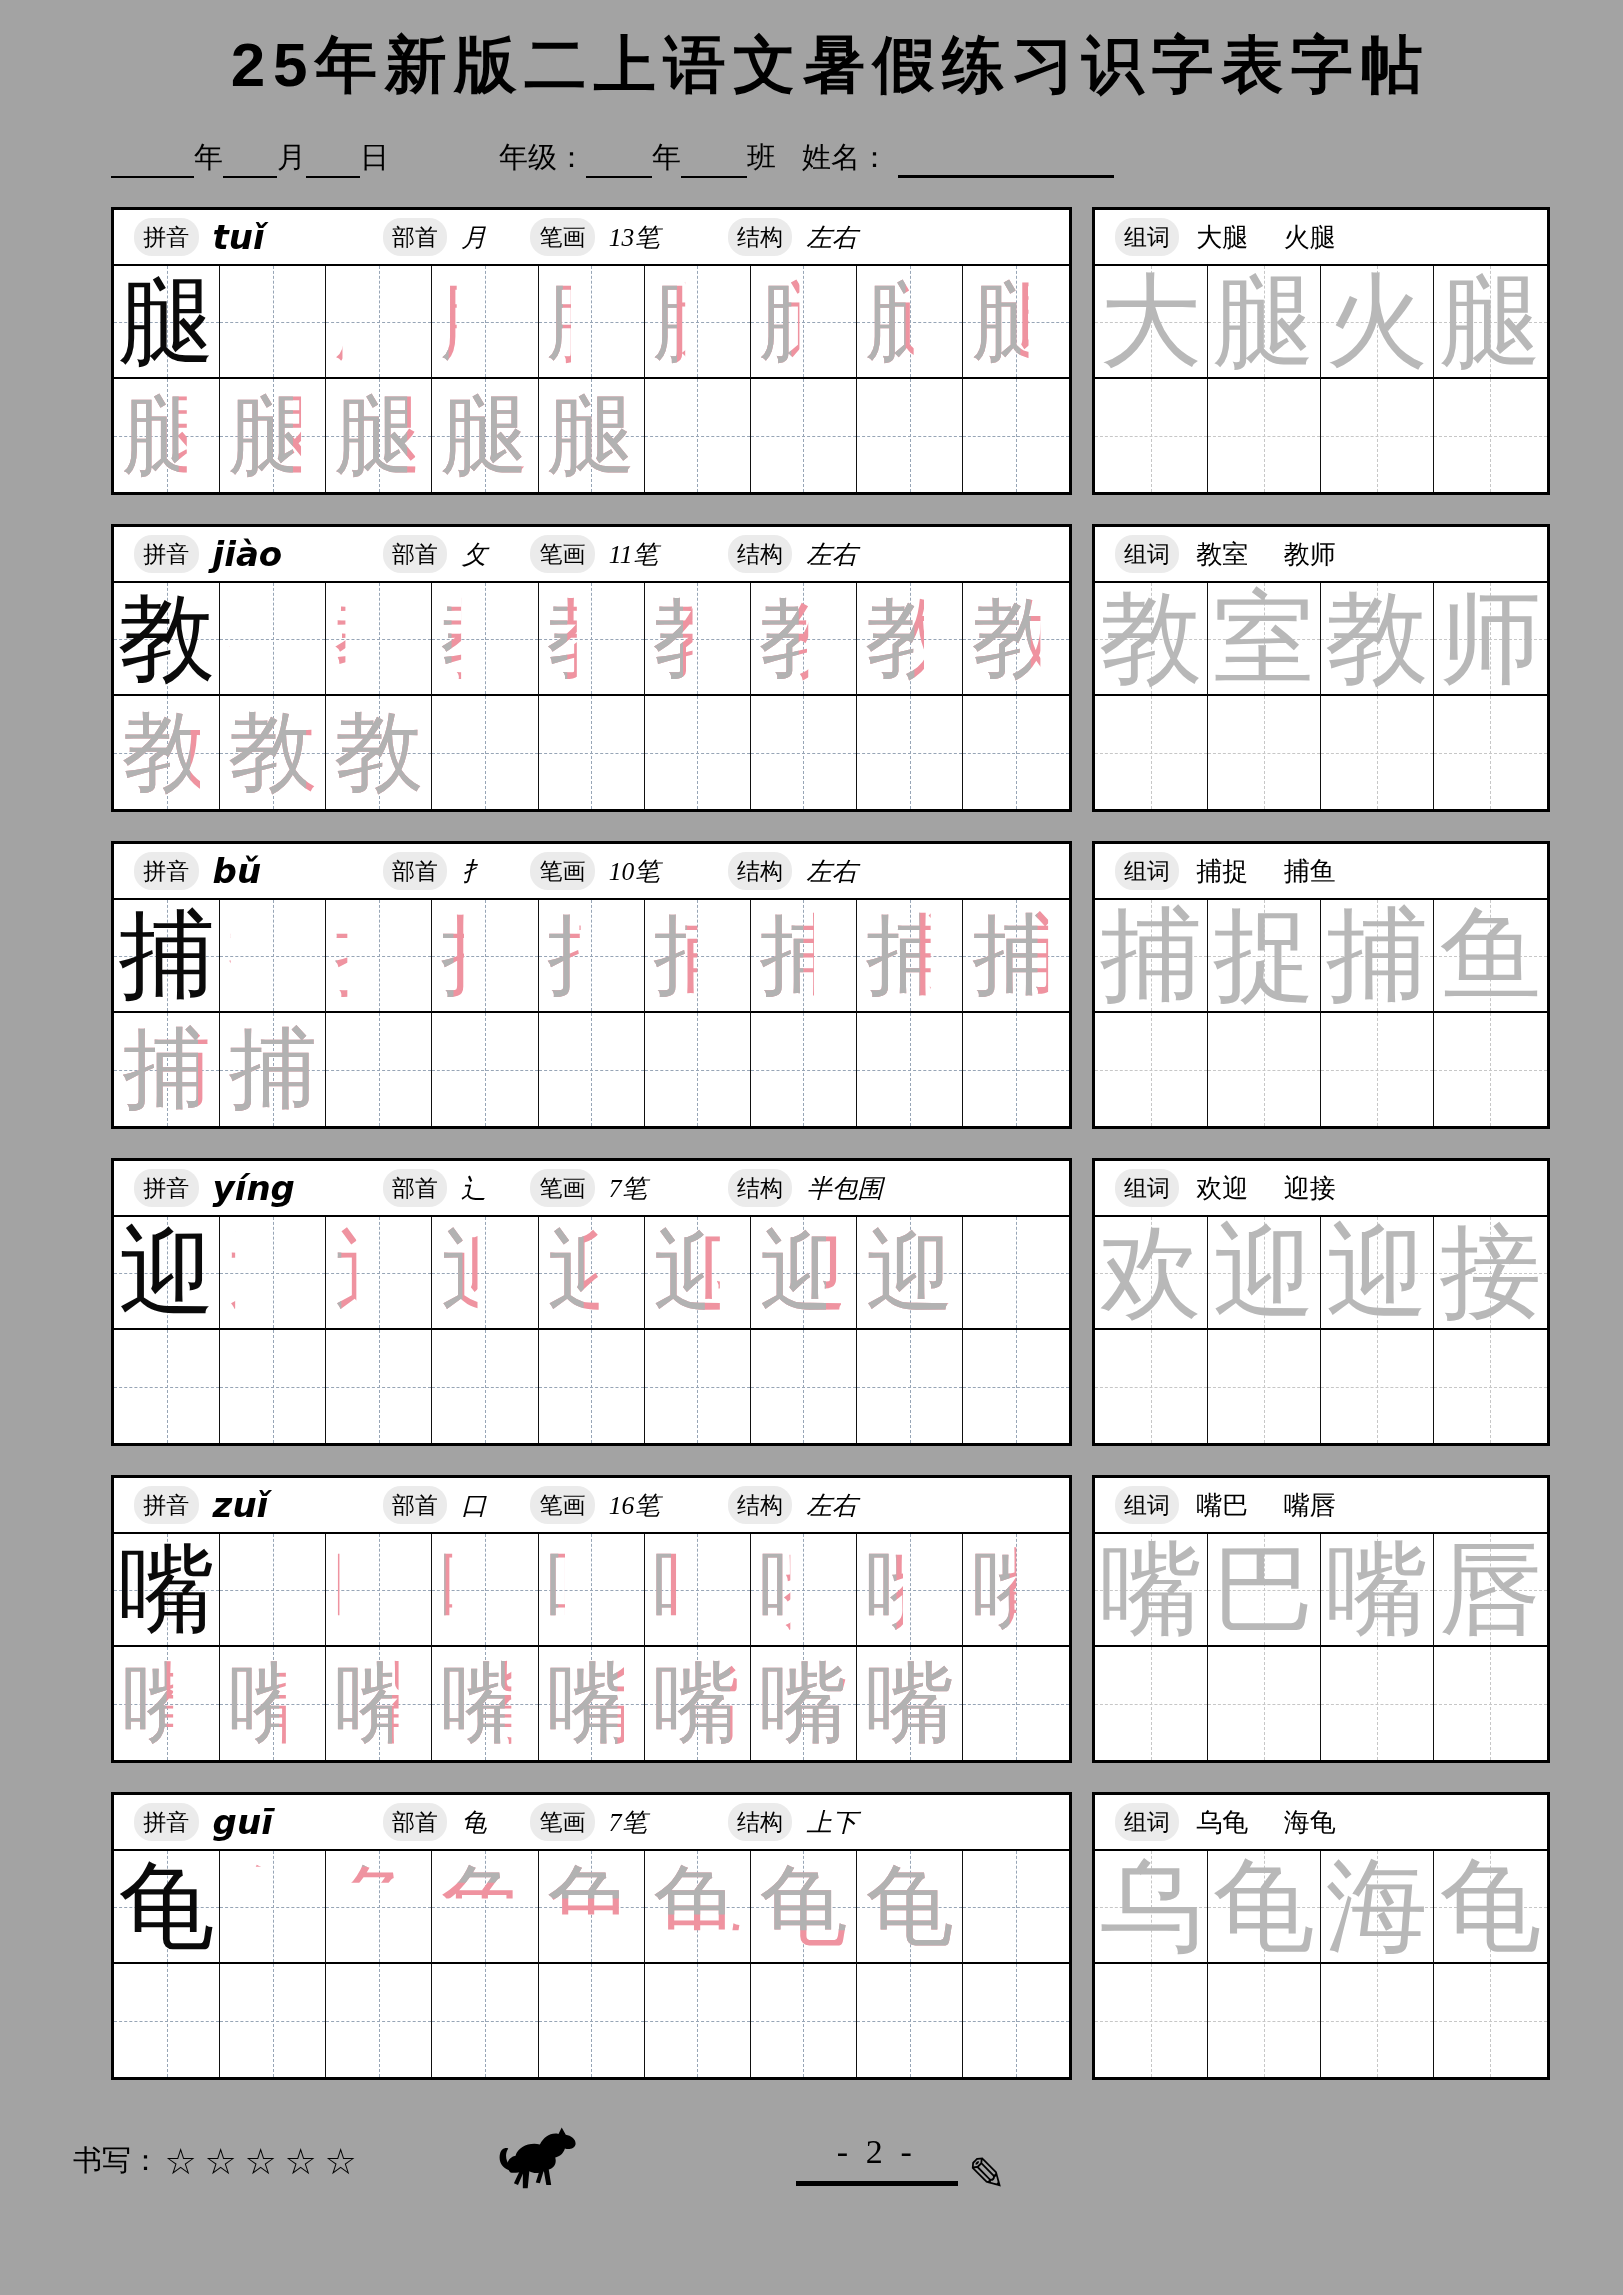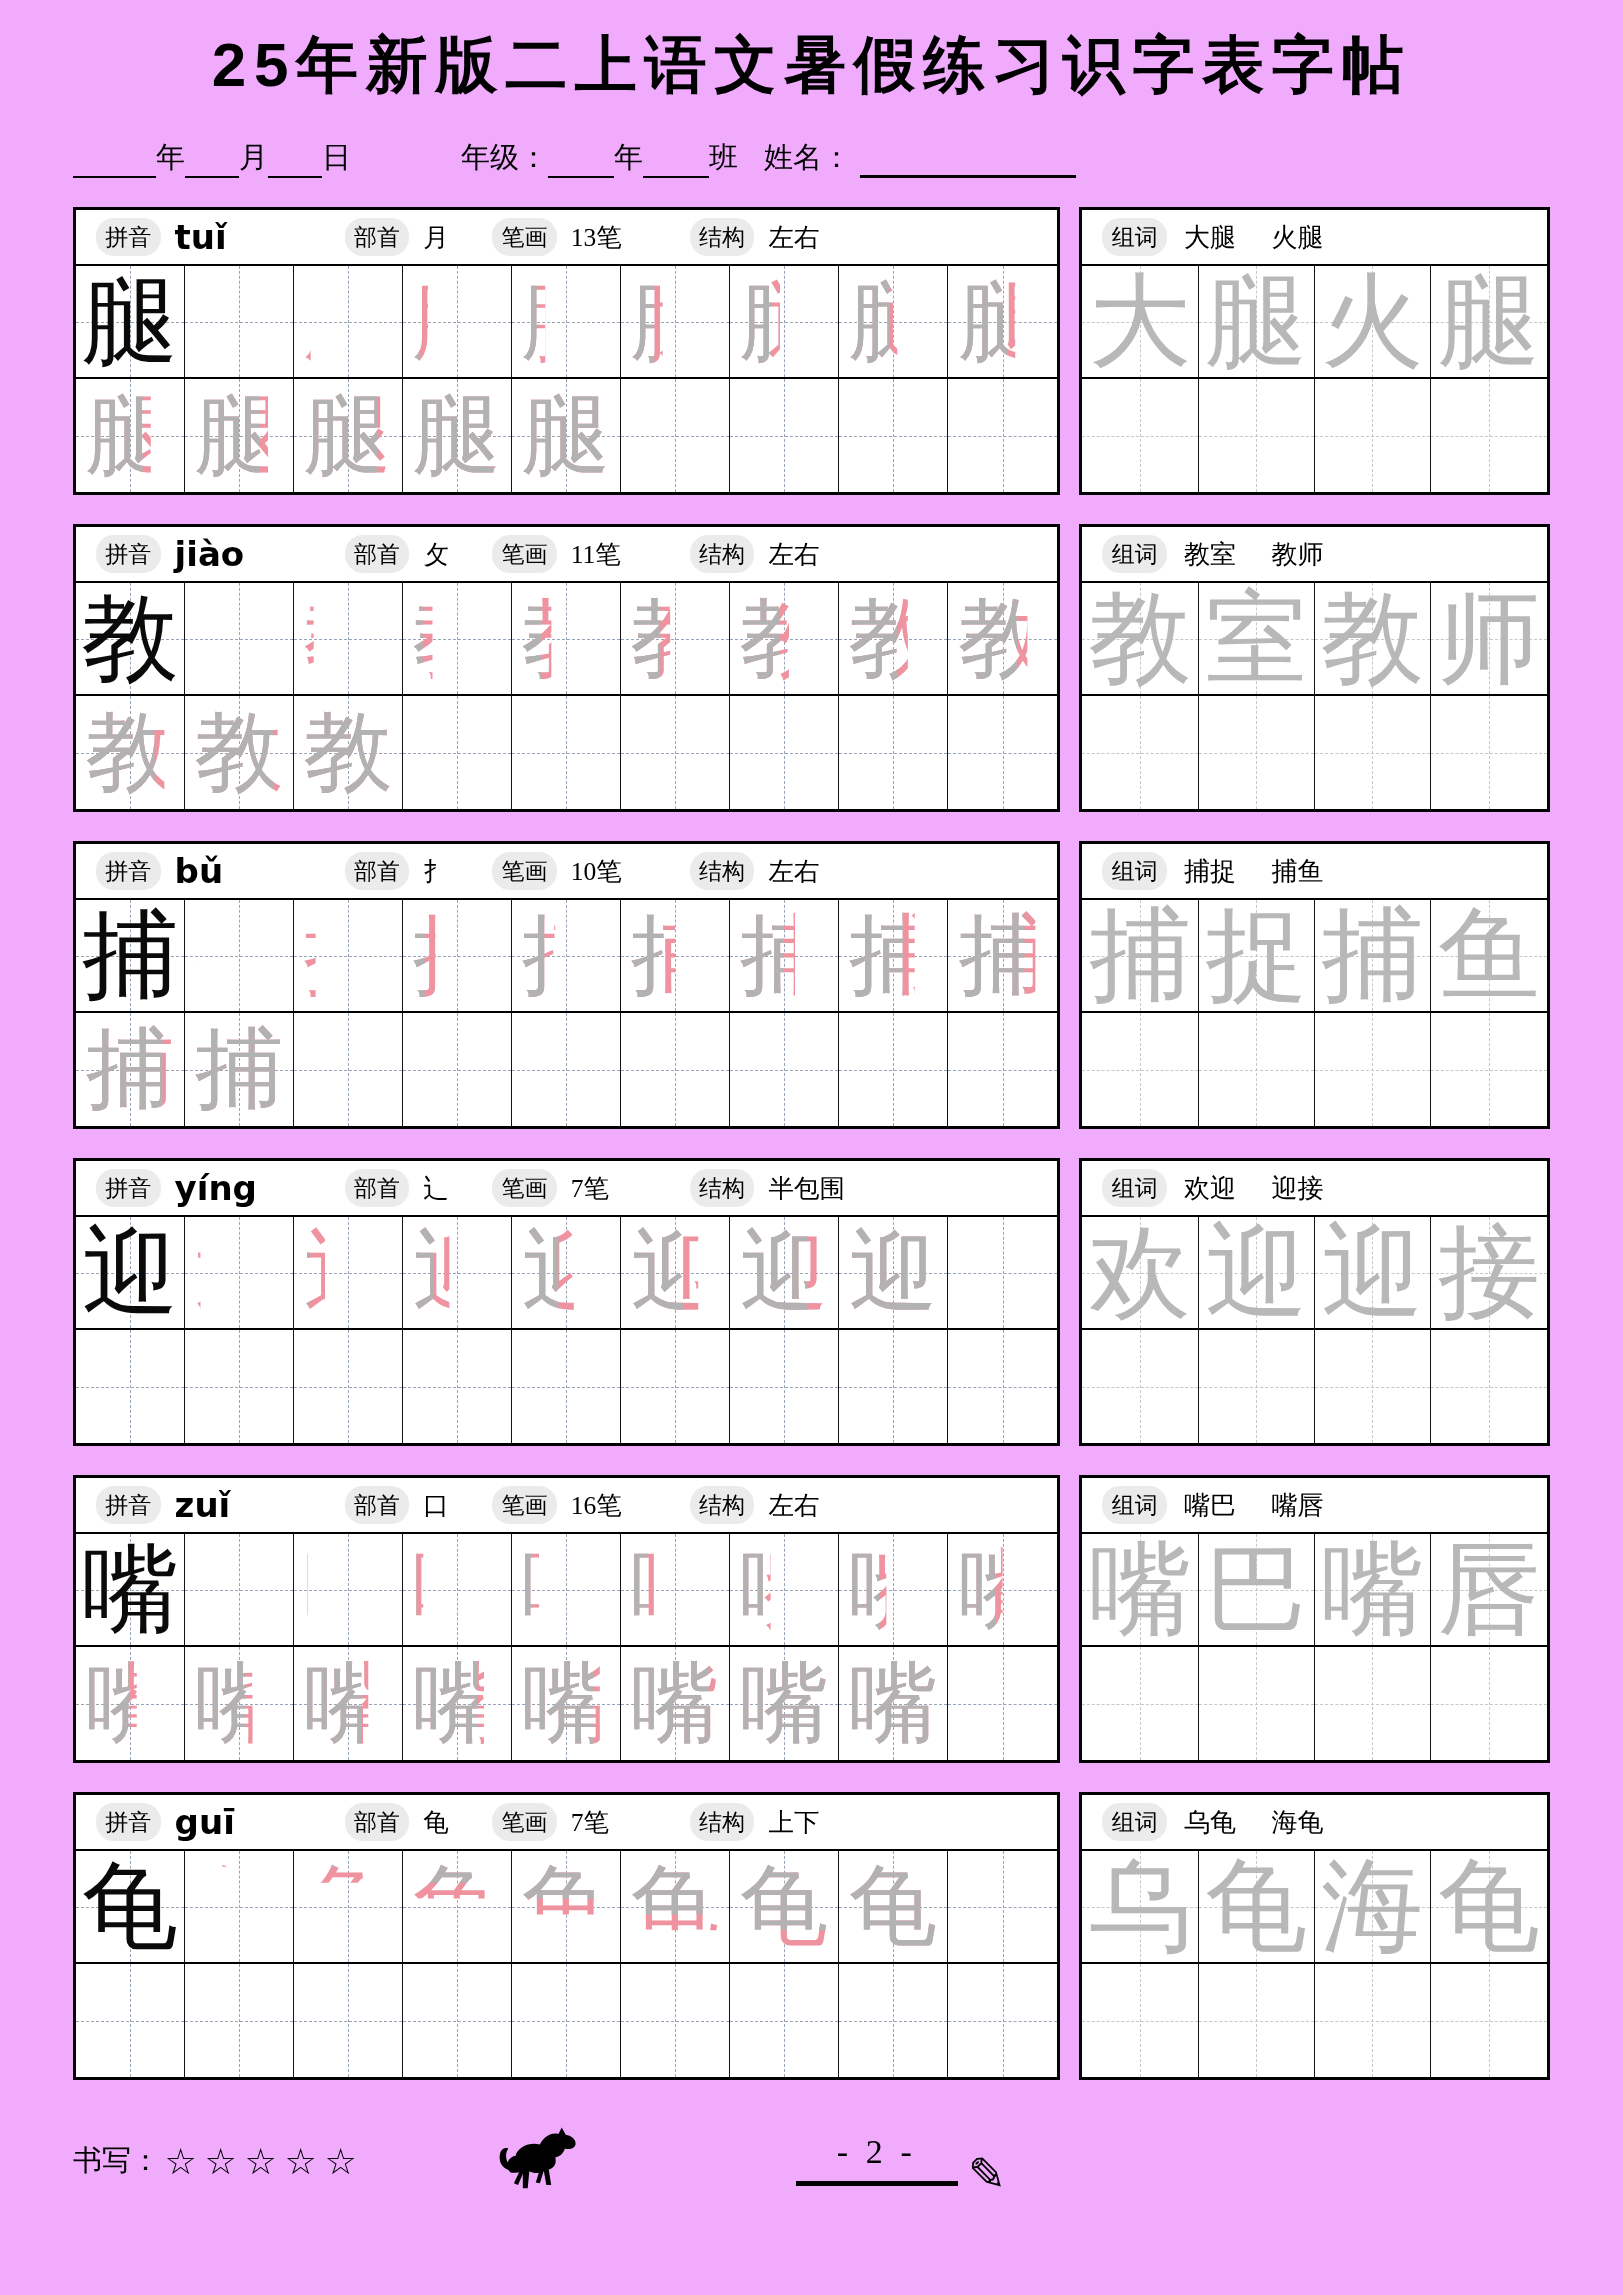--- a/index.html
+++ b/index.html
@@ -1,20 +1,20 @@
 <!DOCTYPE html>
 <html lang="zh" style="font-size:12.4px"><head>
 <meta charset="utf-8">
 <style>
   * { margin:0; padding:0; box-sizing:border-box; }
   html,body { background:#ffffff; }
   body { width:1623px; height:2295px; position:relative;
          font-family:"Liberation Serif","DejaVu Serif",serif; color:#000; }
 
-  .page { width:1623px; height:2295px; overflow:hidden; background:#f0abfc; }
+  .page { width:1623px; height:2295px; overflow:hidden; background:#a3a3a3;padding-left:38px; }
 
   
   .title { margin-top:23px; text-align:center;
            font-family:"Liberation Sans","DejaVu Sans",sans-serif;
            font-weight:900; font-size:62px; letter-spacing:7.7px; }
 
   
   .form-line { margin:31px 73px 0 73px; font-size:29px; display:flex; align-items:flex-end; white-space:nowrap; }
   .blank { display:inline-block; border-bottom:2.3px solid #000; height:32px; }
   .blank.b-date1 { width:83px; }
@@ -27,21 +27,21 @@
   
   .sections { margin:29px 73px 0 73px; }
   .char-section { display:flex; gap:19.3px; margin-bottom:29px; }
   .panel { border:3.1px solid #000; background:#fff; }
   .panel.left  { width:1005px; }
   .panel.right { width:479px; }
 
   .panel-header { height:56px; display:flex; align-items:center; padding-left:20px;
                   border-bottom:2.3px solid #000; font-size:25.5px; }
   .pill { background:#ebebeb; border-radius:18px; padding:3.1px 9.3px; font-size:23px; flex:none; }
-  .hval { padding-left:14px; }
+  .hval { padding-left:14px;font-style:italic; }
   .pinyin-value { width:184px; font-family:"DejaVu Sans","Liberation Sans",sans-serif;
                   font-size:34px; font-weight:600; }
   .radical-value { width:83px; }
   .strokes-value { width:133px; }
   .structure-value { flex:1; }
   .word-value { margin-left:17px; margin-right:18.5px; font-size:26px; }
 
   
   .grid { display:grid; }
   .main-grid { grid-template-columns:repeat(9,1fr); --guide:#97a5b6; }

